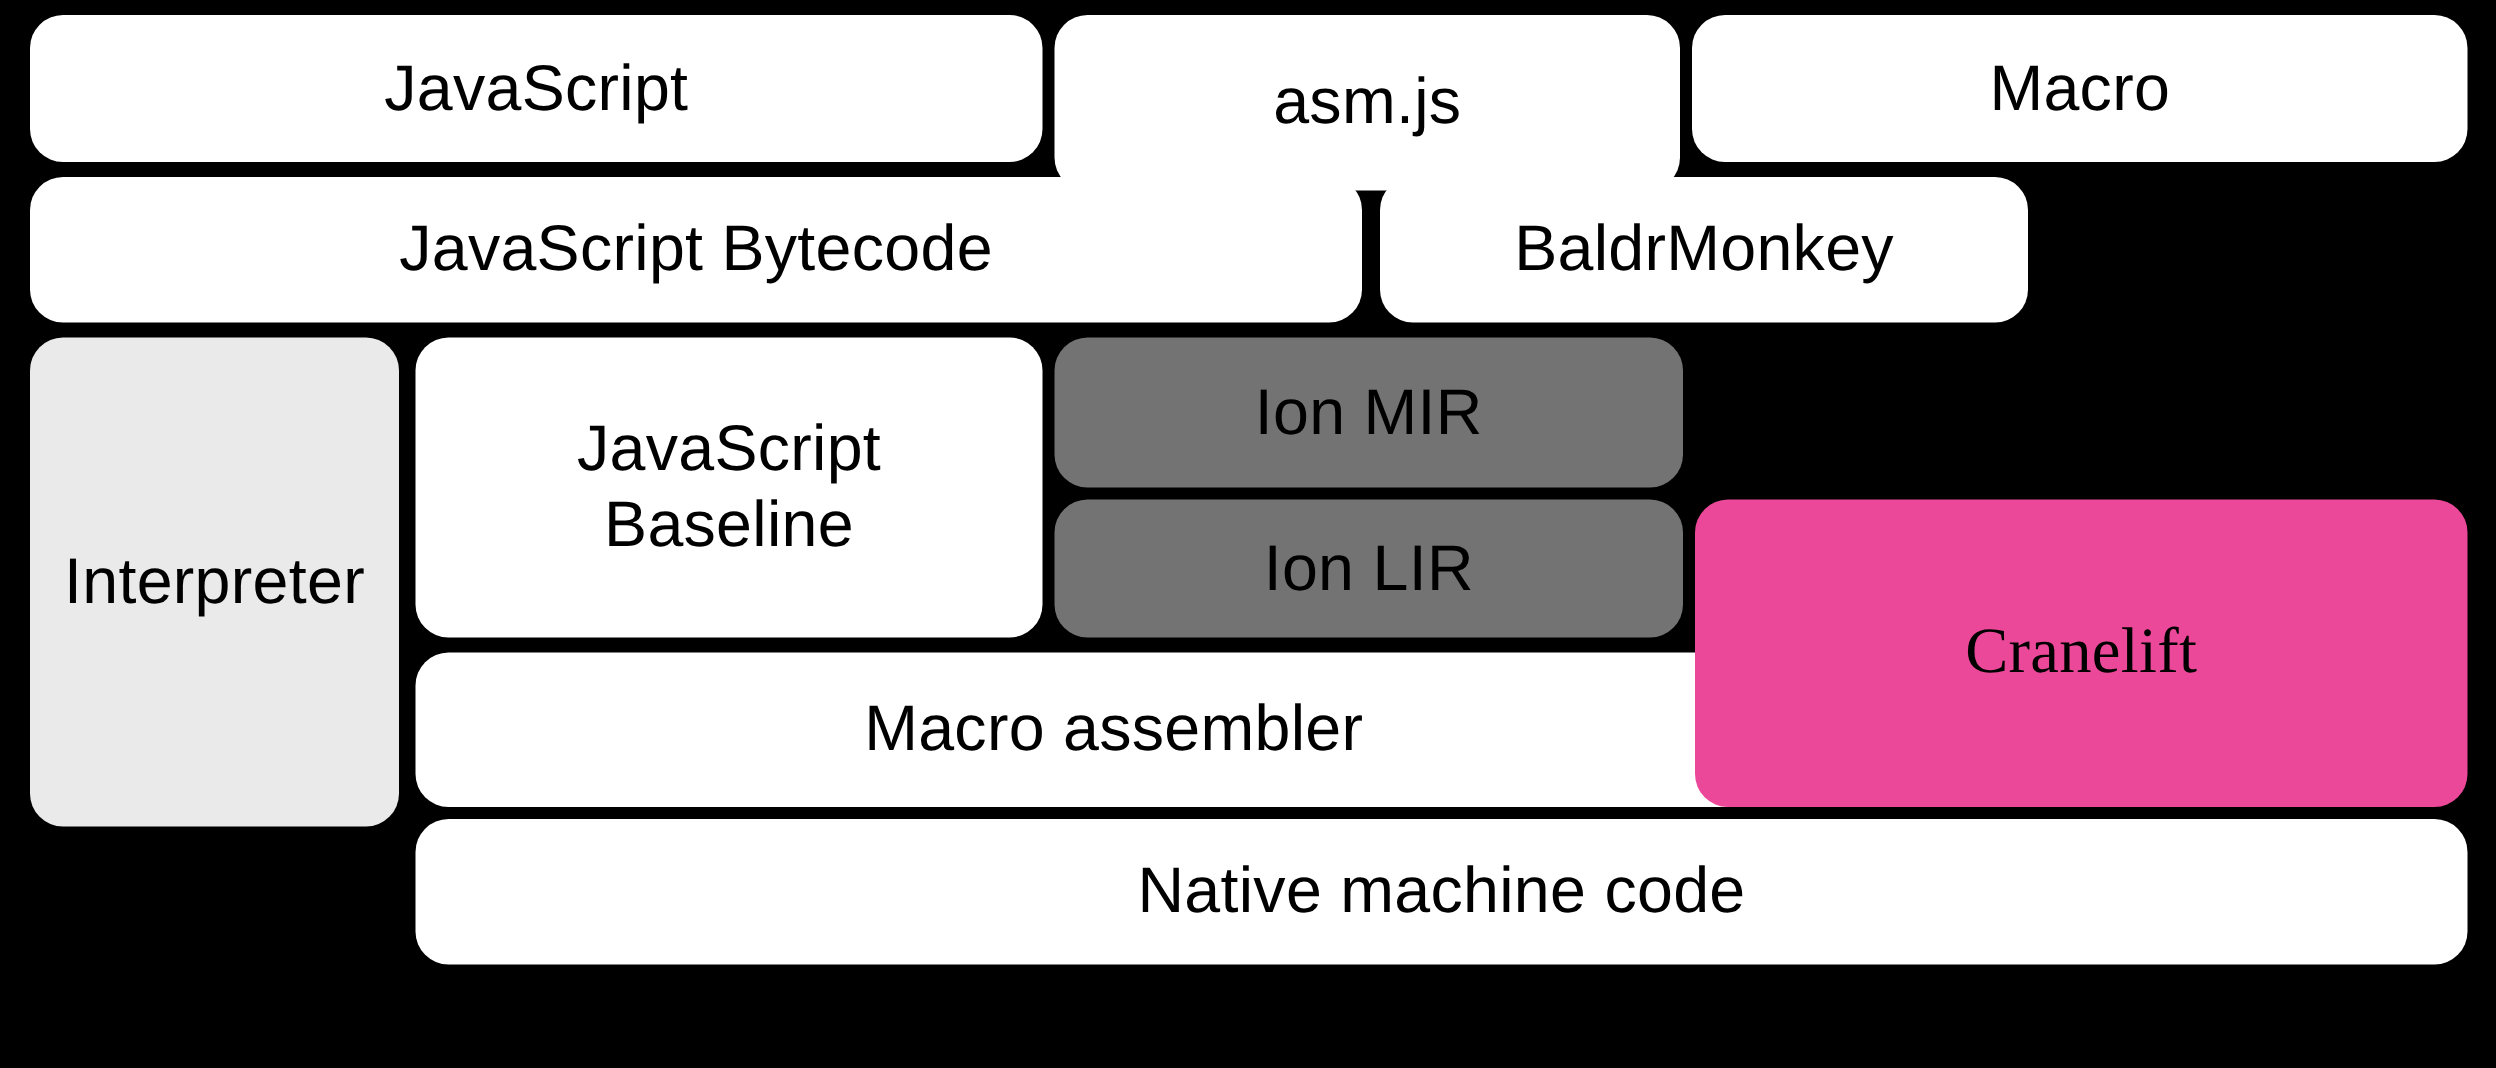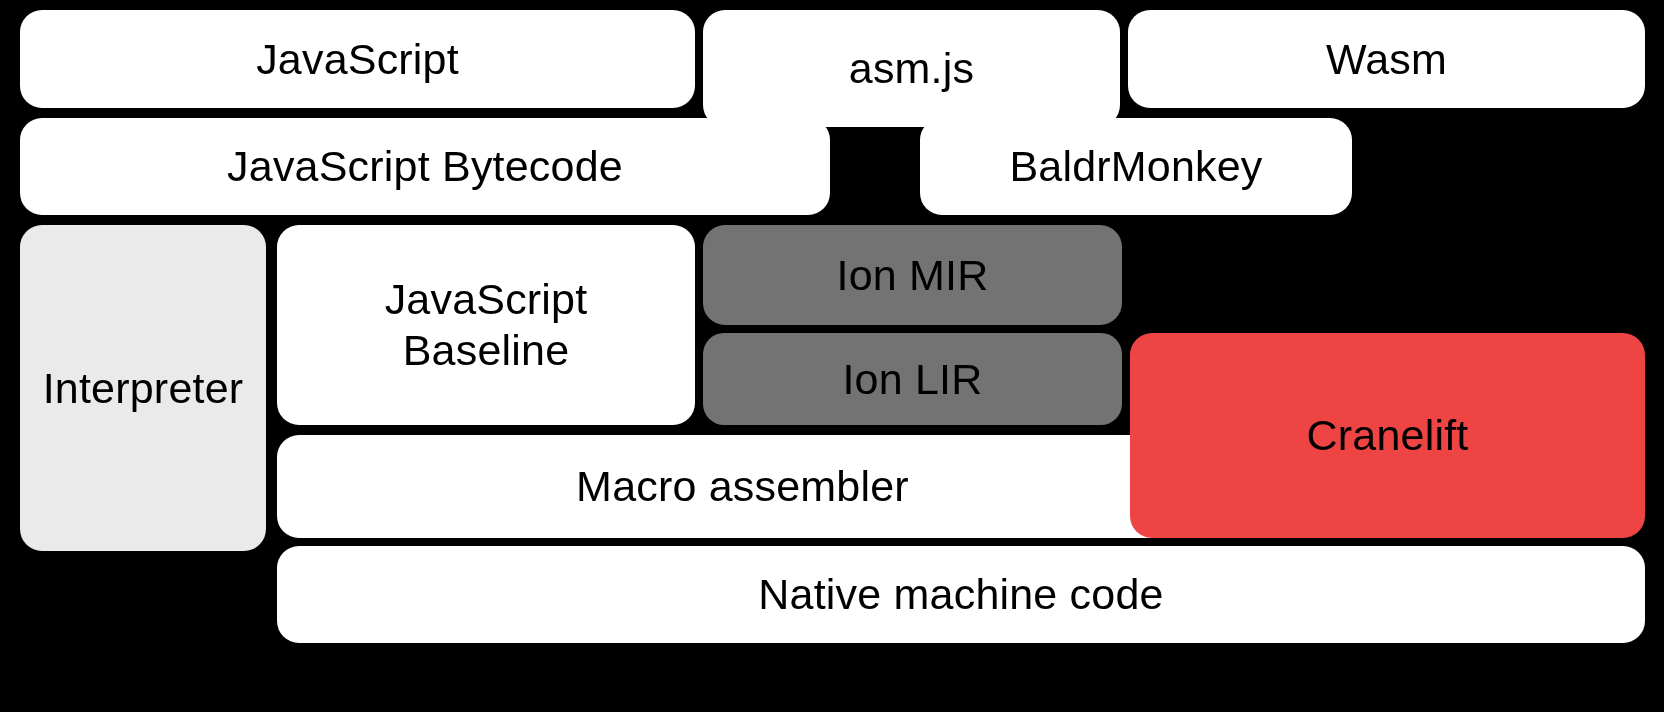--- a/index.html
+++ b/index.html
@@ -27,32 +27,32 @@
     font-size: 43px;
     font-weight: 400;
     line-height: 1.18;
     letter-spacing: 0.2px;
     white-space: pre-line;
     padding: 0 10px;
   }
   .fill-white { background: #ffffff; }
   .fill-gray  { background: #eaeaea; }
   .fill-green { background: #737373; }
-  .fill-pink  { background: #ef4444; }
+  .fill-pink  { background: #ec4899; font-family: Liberation Serif, serif; }
 </style>
 </head>
 <body>
 
 <div id="diagram" style="background: rgb(0, 0, 0);">
     <div class="node fill-white" style="left: 20px; top: 10px; width: 675px; height: 98px;"><span>JavaScript</span></div>
     <div class="node fill-white" style="left: 703px; top: 10px; width: 417px; height: 117px;"><span>asm.js</span></div>
-    <div class="node fill-white" style="left: 1128px; top: 10px; width: 517px; height: 98px;"><span>Wasm</span></div>
-    <div class="node fill-white" style="left: 20px; top: 118px; width: 810px; height: 97px;"><span>JavaScript Bytecode</span></div>
+    <div class="node fill-white" style="left: 1128px; top: 10px; width: 517px; height: 98px;"><span>Macro</span></div>
+    <div class="node fill-white" style="left: 20px; top: 118px; width: 888px; height: 97px;"><span>JavaScript Bytecode</span></div>
     <div class="node fill-white" style="left: 920px; top: 118px; width: 432px; height: 97px;"><span>BaldrMonkey</span></div>
     <div class="node fill-gray" style="left: 20px; top: 225px; width: 246px; height: 326px;"><span>Interpreter</span></div>
     <div class="node fill-white" style="left: 277px; top: 225px; width: 418px; height: 200px;"><span>JavaScript
 Baseline</span></div>
     <div class="node fill-green" style="left: 703px; top: 225px; width: 419px; height: 100px;"><span>Ion MIR</span></div>
-    <div class="node fill-green" style="left: 703px; top: 333px; width: 419px; height: 92px; border-radius: 21px;"><span>Ion LIR</span></div>
+    <div class="node fill-green" style="left: 703px; top: 333px; width: 419px; height: 92px;"><span>Ion LIR</span></div>
     <div class="node fill-white" style="left: 277px; top: 435px; width: 931px; height: 103px;"><span>Macro assembler</span></div>
     <div class="node fill-pink" style="left: 1130px; top: 333px; width: 515px; height: 205px;"><span>Cranelift</span></div>
     <div class="node fill-white" style="left: 277px; top: 546px; width: 1368px; height: 97px;"><span>Native machine code</span></div>
   </div>
 
 </body></html>

